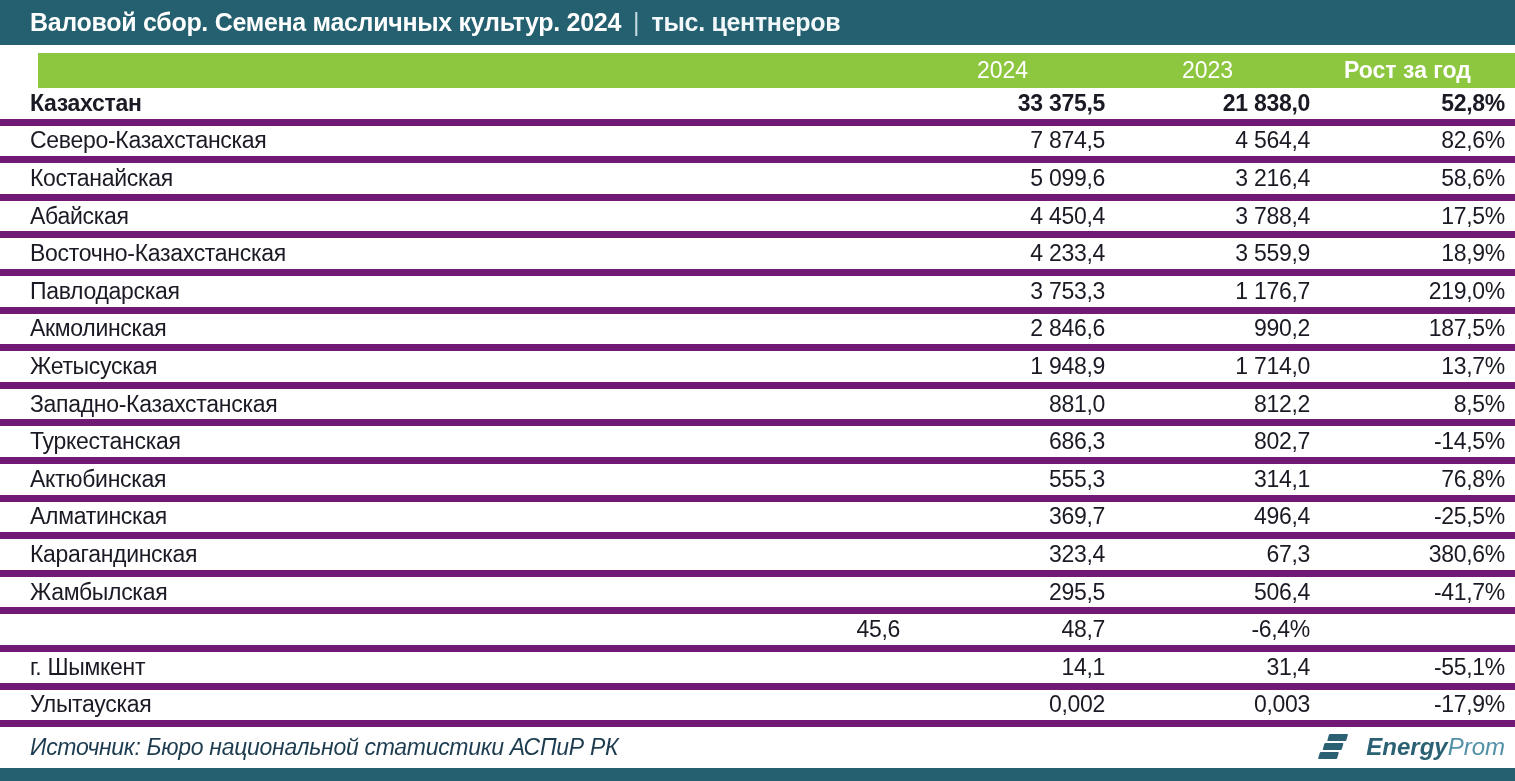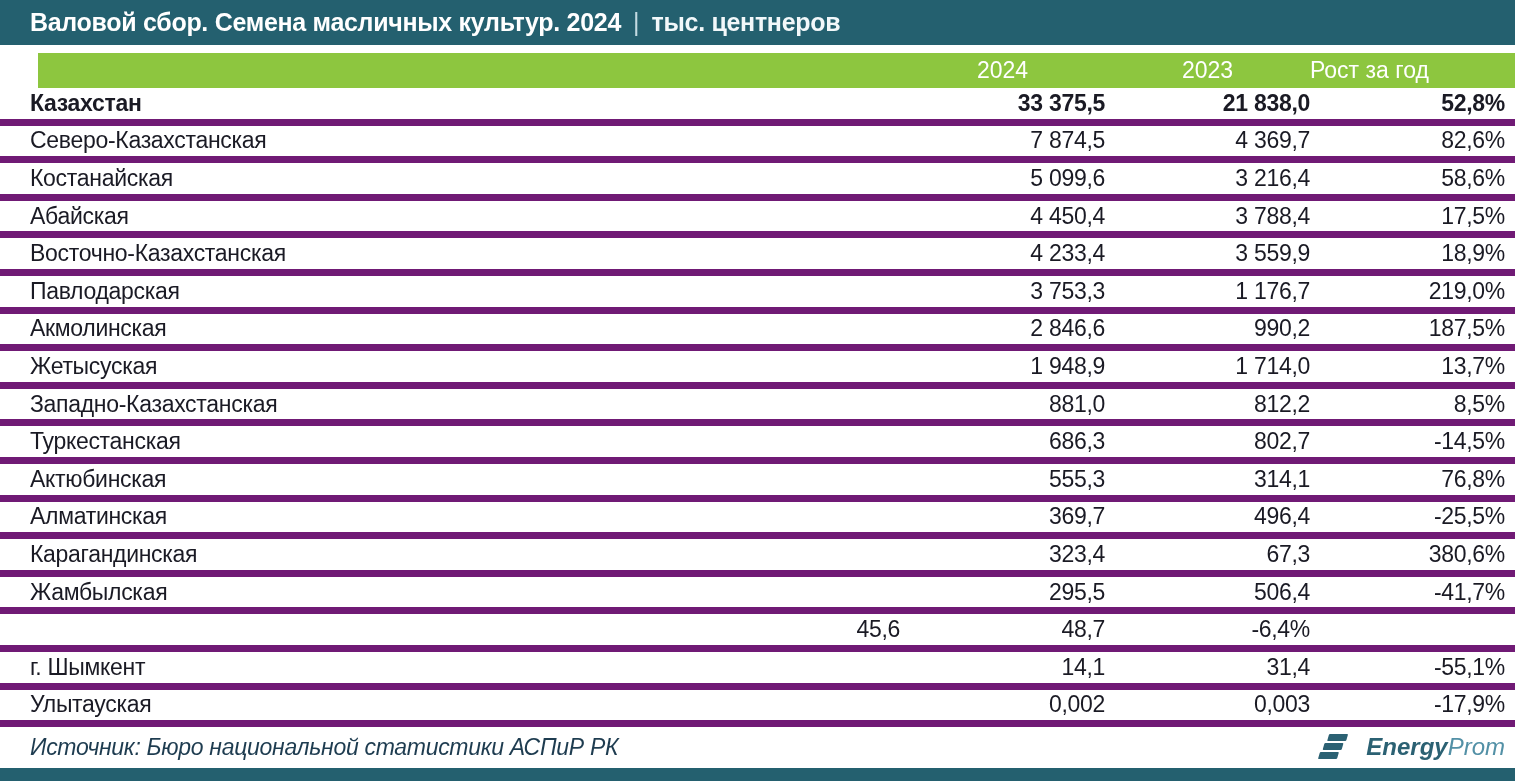--- a/index.html
+++ b/index.html
@@ -31,21 +31,21 @@
   }
   .header-row {
     height: 35px;
     background: #8dc63f;
     color: #ffffff;
     font-size: 23px;
     align-items: center;
     margin-left: 38px;
   }
   .header-row .hc { text-align: center; }
-  .header-row .hr { text-align: left; }
+  .header-row .hr { text-align: center; font-weight: bold; }
 
   .rows {}
   .row {
     height: 37.6px;
     border-bottom: 7px solid #701a75;
     align-items: center;
     font-size: 23px;
     letter-spacing: -0.3px;
   }
   .row .name { padding-left: 30px; text-align: left; white-space: nowrap; }
@@ -99,21 +99,21 @@
 <div class="rows" id="rows">
     <div class="row grid-cols bold">
     <div class="name">Казахстан</div>
     <div class="num">33 375,5</div>
     <div class="num">21 838,0</div>
     <div class="num">52,8%</div>
   </div>
     <div class="row grid-cols">
     <div class="name">Северо-Казахстанская</div>
     <div class="num">7 874,5</div>
-    <div class="num">4 369,7</div>
+    <div class="num">4 564,4</div>
     <div class="num">82,6%</div>
   </div>
     <div class="row grid-cols">
     <div class="name">Костанайская</div>
     <div class="num">5 099,6</div>
     <div class="num">3 216,4</div>
     <div class="num">58,6%</div>
   </div>
     <div class="row grid-cols">
     <div class="name">Абайская</div>

